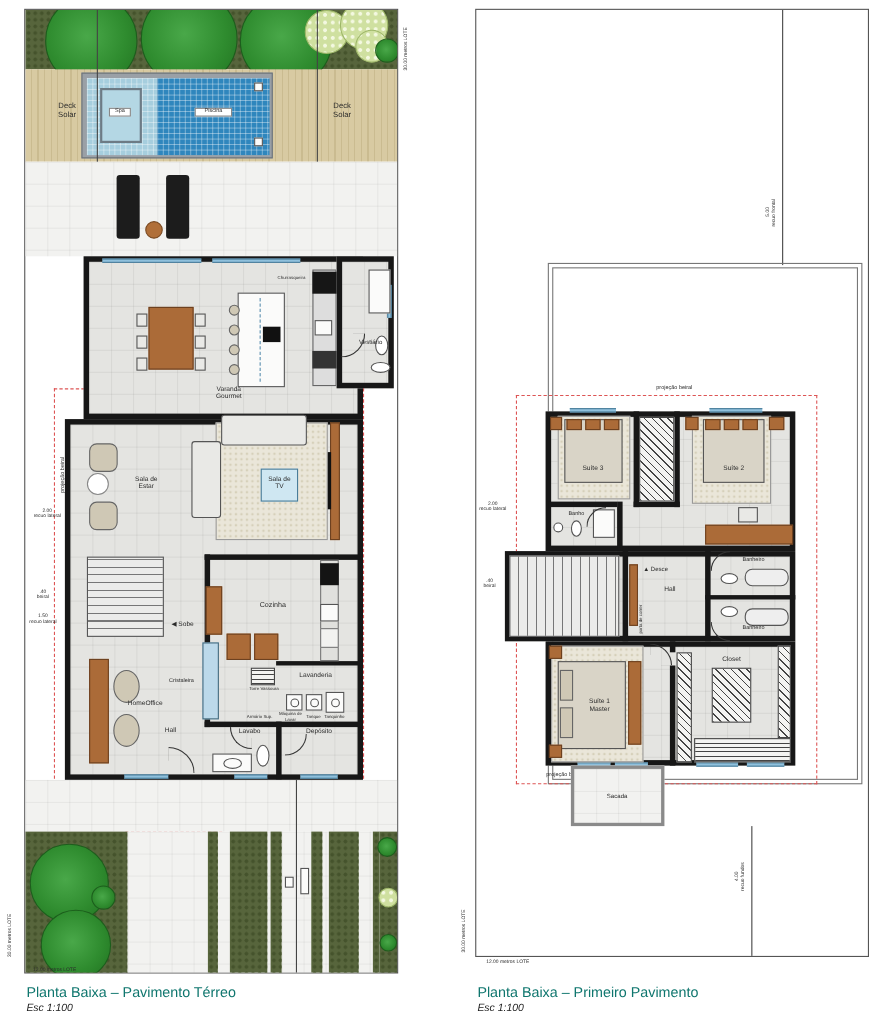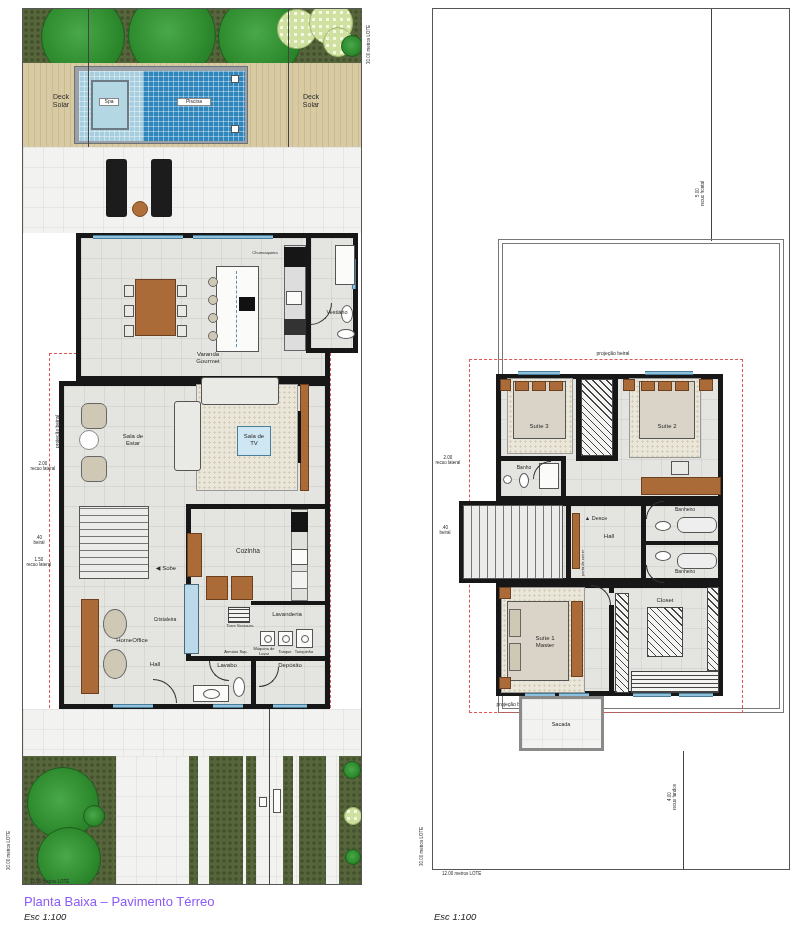--- a/index.html
+++ b/index.html
@@ -33,21 +33,21 @@
   .rdash{position:absolute;border:1px dashed #dd5555;}
   .rline-v{position:absolute;width:0;border-left:1px dashed #dd5555;}
   .rline-h{position:absolute;height:0;border-top:1px dashed #dd5555;}
   .tline{position:absolute;background:#444;}
   .arc{position:absolute;}
   .arc-tl{border-top-left-radius:100%;border-top:1px solid #333;border-left:1px solid #333;}
   .arc-tr{border-top-right-radius:100%;border-top:1px solid #333;border-right:1px solid #333;}
   .arc-bl{border-bottom-left-radius:100%;border-bottom:1px solid #333;border-left:1px solid #333;}
   .arc-br{border-bottom-right-radius:100%;border-bottom:1px solid #333;border-right:1px solid #333;}
   .circ{border-radius:50%;}
-  .title{position:absolute;font-size:13px;color:#8b5cf6;}
+  .title{position:absolute;font-size:13px;color:#0f766e;}
   .scale{position:absolute;font-size:9.5px;color:#222;font-style:italic;}
 </style>
 </head>
 <body>
 
 <div class="canvas">
 
   <div class="plan" style="left:22px;top:8px;width:340px;height:877px;">
 
     <div class="abs gardendark" style="left:0;top:0;width:340px;height:54px;"></div>
@@ -333,14 +333,15 @@
 recuo lateral</div>
     <div class="lbl" style="left:0;top:516px;width:24px;font-size:4.5px;">.40
 beiral</div>
   </div>
 
   <div class="lbl vlbl" style="left:419px;top:814px;width:9px;height:64px;font-size:4.5px;">30.00 metros LOTE</div>
   <div class="lbl" style="left:442px;top:871px;width:64px;font-size:4.5px;text-align:left;">12.00 metros LOTE</div>
 
   <div class="title" style="left:24px;top:894px;">Planta Baixa – Pavimento Térreo</div>
   <div class="scale" style="left:24px;top:911px;">Esc 1:100</div>
+  <div class="title" style="left:434px;top:894px;">Planta Baixa – Primeiro Pavimento</div>
   <div class="scale" style="left:434px;top:911px;">Esc 1:100</div>
 </div>
 
 </body></html>

